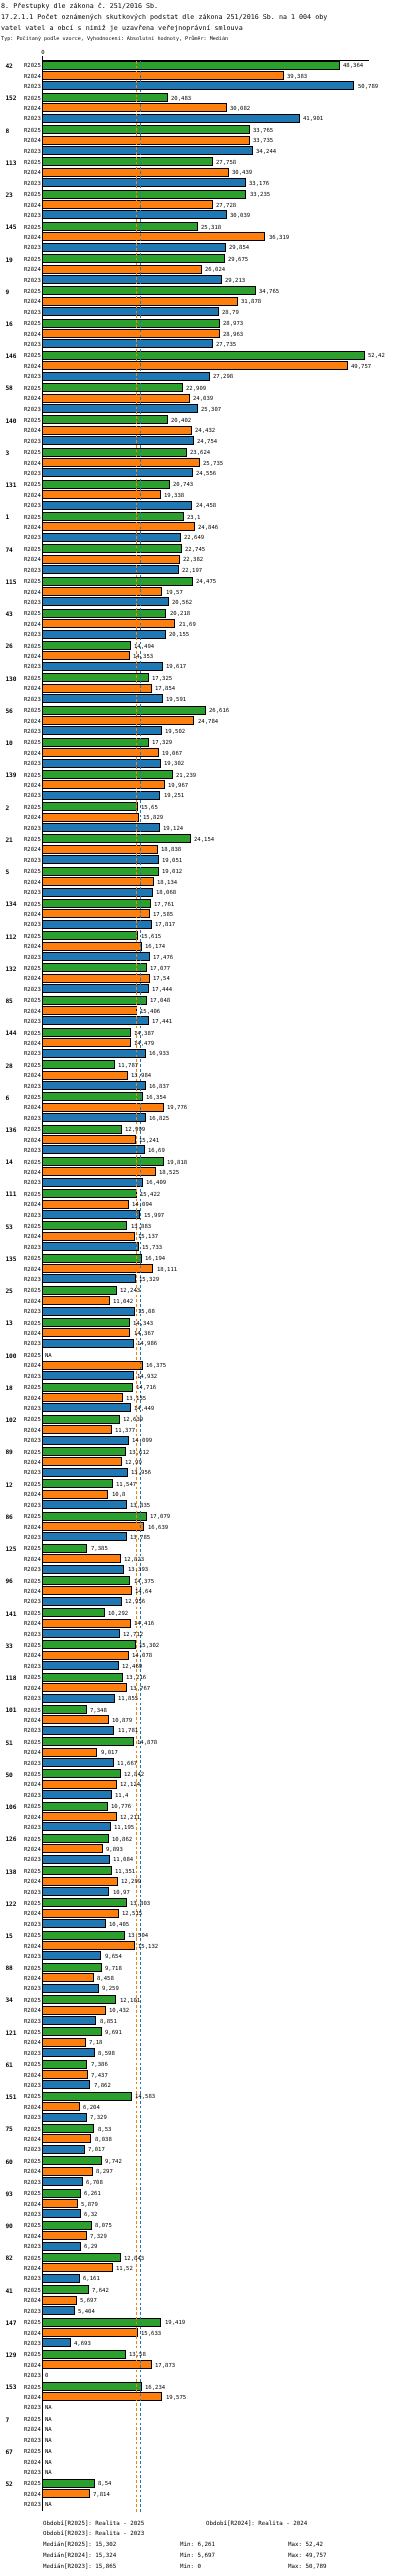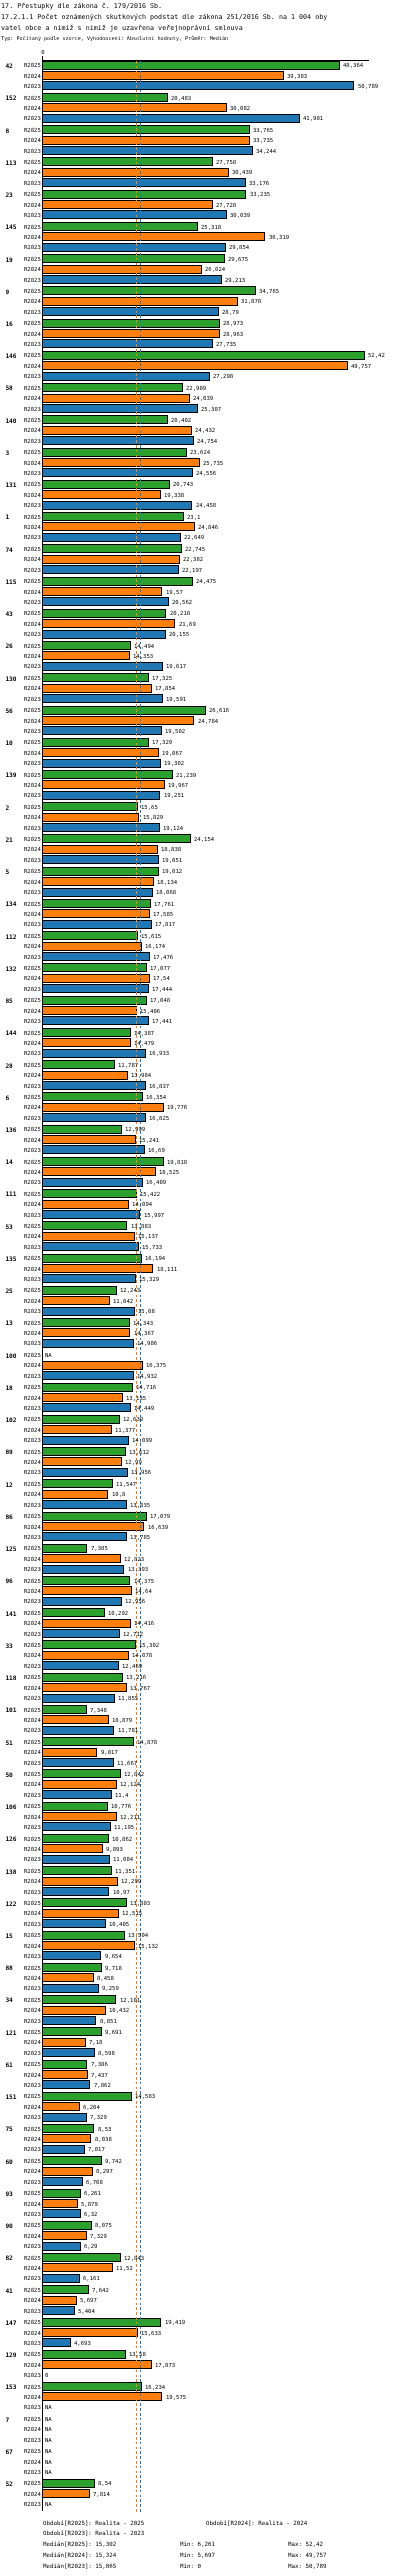--- a/index.html
+++ b/index.html
@@ -17,23 +17,23 @@
   .row-label{position:absolute;left:24px;font-size:5.6px;white-space:pre;}
   .bar{position:absolute;box-sizing:border-box;border:0.5px solid #000;z-index:1;}
   .val-label{position:absolute;font-size:5.6px;white-space:pre;z-index:3;}
   .median{position:absolute;top:61px;height:2451px;width:0.8px;z-index:2;}
   .legend-cell{position:absolute;font-size:5.8px;white-space:pre;}
 </style>
 </head>
 <body>
 
 <div class="page">
-  <div class="t1">17. Přestupky dle zákona č. 179/2016 Sb.</div>
+  <div class="t1">8. Přestupky dle zákona č. 251/2016 Sb.</div>
   <div class="t2">17.2.1.1 Počet oznámených skutkových podstat dle zákona 251/2016 Sb. na 1 004 oby</div>
-  <div class="t3">vatel obce a nimiž s nimiž je uzavřena veřejnoprávní smlouva</div>
+  <div class="t3">vatel vatel a obcí s nimiž je uzavřena veřejnoprávní smlouva</div>
   <div class="sub">Typ: Počítaný podle vzorce, Vyhodnocení: Absolutní hodnoty, Průměr: Medián</div>
 
   <div class="zero">0</div>
   <div class="tick-top"></div>
   <div class="axis-top"></div>
   <div class="axis-v"></div>
 
   <div id="chart">
       <div class="grp-label" style="top: 62px;">42</div>
       <div class="row-label" style="top: 62px;">R2025</div>

